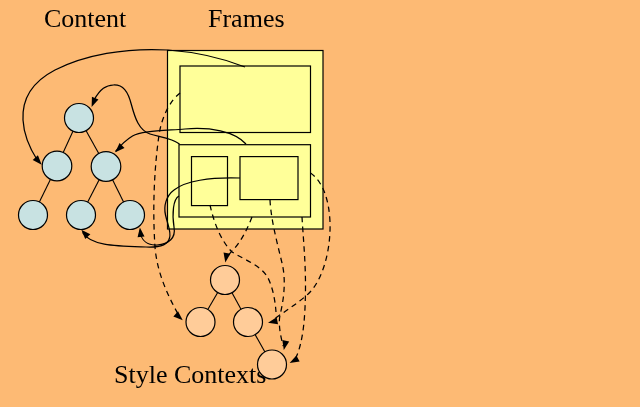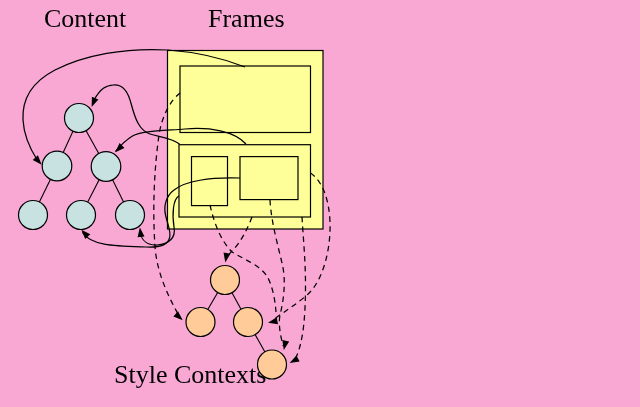--- a/index.html
+++ b/index.html
@@ -1,16 +1,16 @@
 <!DOCTYPE html>
 <html><head>
 <meta charset="utf-8">
 <style>
   html,body{margin:0;padding:0;background:#ffffff;}
-  #stage{position:relative;width:640px;height:407px;background:#f9a8d4;overflow:hidden;}
+  #stage{position:relative;width:640px;height:407px;background:#fdba74;overflow:hidden;}
   svg{position:absolute;left:0;top:0;}
   .lbl{font-family:"Liberation Serif",serif;font-size:26px;fill:#000000;}
 </style>
 </head>
 <body>
 <div id="stage">
 <svg width="640" height="407" viewBox="0 0 640 407">
 
   <text class="lbl" x="44" y="26.8">Content</text>
   <text class="lbl" x="208" y="26.8">Frames</text>

